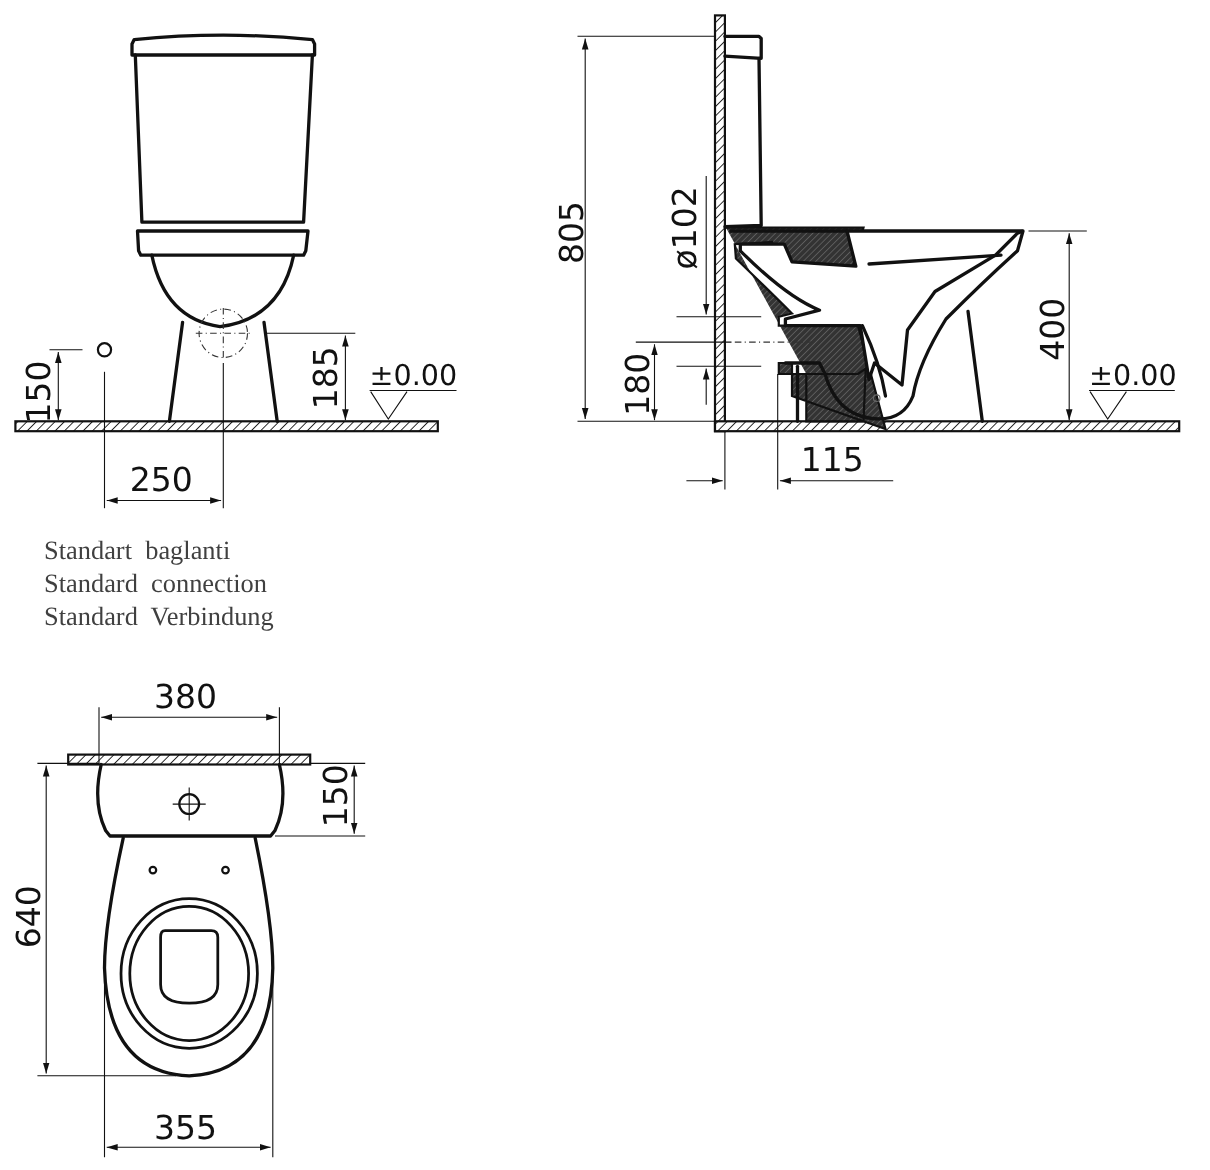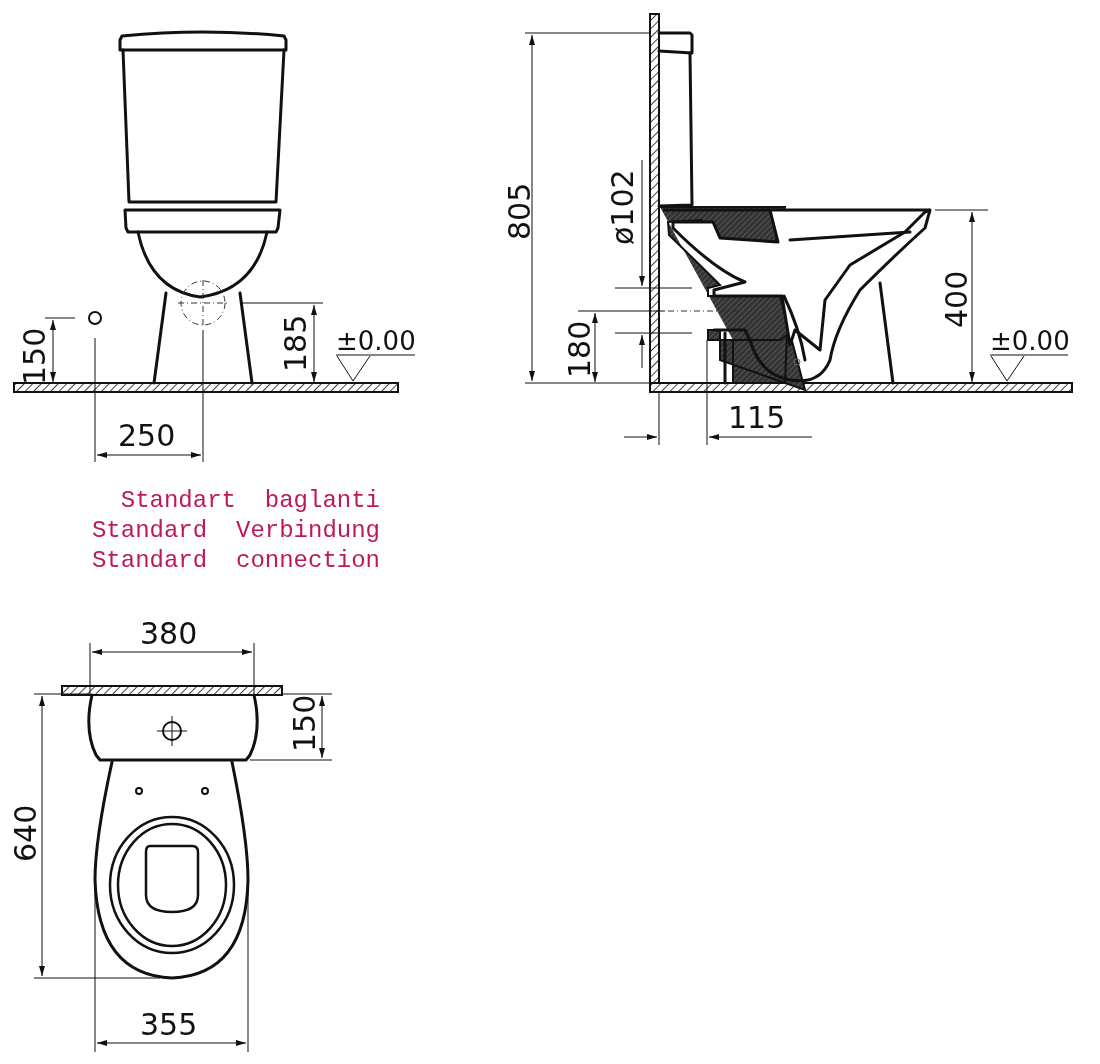--- a/index.html
+++ b/index.html
@@ -4,21 +4,21 @@
 <style>
   html, body { margin: 0; padding: 0; background: #ffffff; }
   body { width: 1100px; height: 1064px; position: relative; overflow: hidden; font-family: "DejaVu Sans", sans-serif; }
   svg { position: absolute; left: 0; top: 0; }
   .o { fill: none; stroke: #111; stroke-width: 3; stroke-linejoin: round; stroke-linecap: round; }
   .ow { fill: #fff; stroke: #111; stroke-width: 3; stroke-linejoin: round; }
   .t { fill: none; stroke: #111; stroke-width: 1; }
   .dash { fill: none; stroke: #333; stroke-width: 1; stroke-dasharray: 6 3 1 3; }
   .dim { font-family: "DejaVu Sans", sans-serif; font-size: 30px; fill: #111; }
   .dimsm { font-family: "DejaVu Sans", sans-serif; font-size: 26px; fill: #111; }
-  .note { position: absolute; left: 40px; top: 486px; width: 340px; text-align: right; font-family: Liberation Mono, monospace; font-size: 24px; line-height: 30px; color: #be185d; }
+  .note { position: absolute; left: 40px; top: 486px; width: 340px; text-align: left; font-family: Liberation Serif, serif; font-size: 24px; line-height: 30px; color: #404040; }
   .note div { white-space: pre; }
 </style>
 </head>
 <body>
 
 <svg width="1100" height="1064" viewBox="0 0 1100 1064">
   <defs>
     <pattern id="hatch" width="6" height="6" patternUnits="userSpaceOnUse" patternTransform="rotate(45)">
       <rect width="6" height="6" fill="#fff"></rect>
       <line x1="0" y1="0" x2="0" y2="6" stroke="#111" stroke-width="1.6"></line>
@@ -155,15 +155,15 @@
 
     <line class="t" x1="95" y1="880" x2="95" y2="1052"></line>
     <line class="t" x1="248" y1="880" x2="248" y2="1052"></line>
     <line class="t" x1="97" y1="1043" x2="246" y2="1043" marker-start="url(#arr)" marker-end="url(#arr)"></line>
     <text class="dim" x="140" y="1035">355</text>
   </g>
 </svg>
 
 <div class="note">
   <div>Standart  baglanti</div>
+  <div>Standard  connection</div>
   <div>Standard  Verbindung</div>
-  <div>Standard  connection</div>
 </div>
 
 </body></html>

